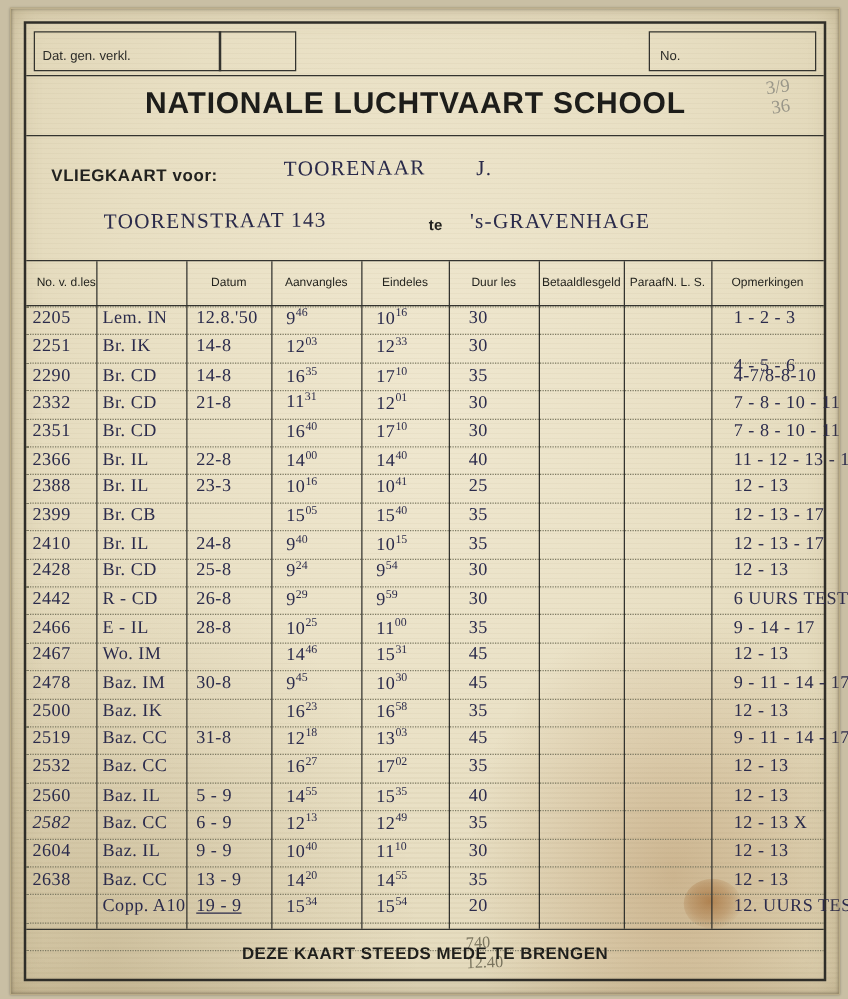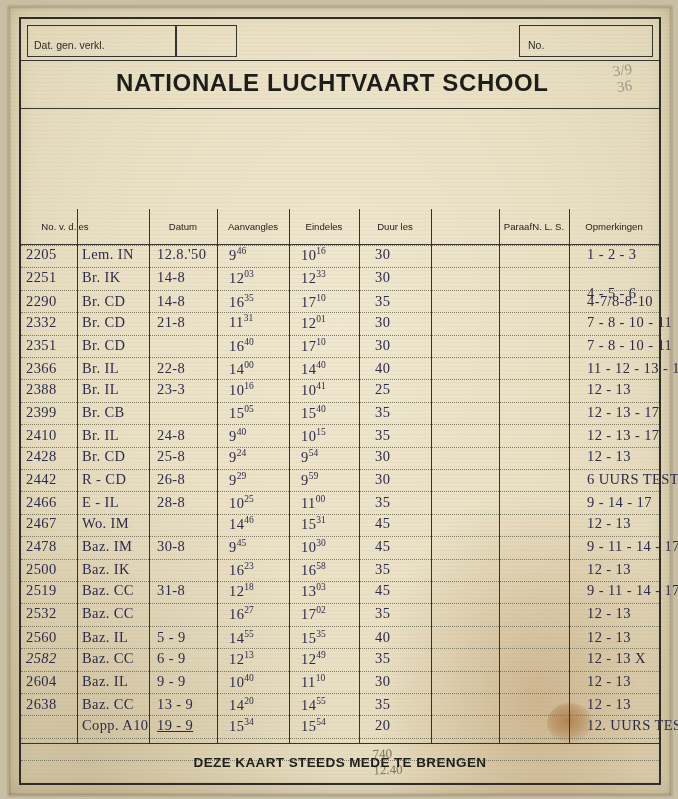--- a/index.html
+++ b/index.html
@@ -129,45 +129,59 @@
       </div>
       <div class="hline" style="bottom:0"></div>
     </div>
 
     <div id="titlebar">
       <div id="title">NATIONALE LUCHTVAART SCHOOL</div>
       <div id="scribble">3/9<br>36</div>
       <div class="hline" style="bottom:0"></div>
     </div>
 
+    <div id="addr">
+      <div id="vk_label">VLIEGKAART voor:</div>
+      <div id="vk_name" class="hw">TOORENAAR</div>
+      <div id="vk_init" class="hw">J.</div>
+      <div id="vk_street" class="hw">TOORENSTRAAT 143</div>
+      <div id="vk_te">te</div>
+      <div id="vk_city" class="hw">'s-GRAVENHAGE</div>
+      <div class="hline" style="bottom:0"></div>
+    </div>
 
     <div id="table">
 
       <div id="headrow">
         <div class="hline" style="bottom:0"></div>
-      <div class="hcell" style="left: 16px; width: 56px;">
+      <div class="hcell" style="left: 4px; width: 56px;">
             <span>No. v. d.</span>
             <br>
             <span>les</span>
           </div>
           <div class="hcell" style="left: 128px; width: 68px;">
             <span>Datum</span>
           </div>
           <div class="hcell" style="left: 196px; width: 72px;">
             <span>Aanvang</span>
             <br>
             <span>les</span>
           </div>
           <div class="hcell" style="left: 268px; width: 70px;">
             <span>Einde</span>
             <br>
             <span>les</span>
           </div>
           <div class="hcell" style="left: 338px; width: 72px;">
             <span>Duur les</span>
+          </div>
+          <div class="hcell" style="left: 410px; width: 68px;">
+            <span>Betaald</span>
+            <br>
+            <span>lesgeld</span>
           </div>
           <div class="hcell" style="left: 478px; width: 70px;">
             <span>Paraaf</span>
             <br>
             <span>N. L. S.</span>
           </div>
           <div class="hcell" style="left: 548px; width: 90px;">
             <span>Opmerkingen</span>
           </div>
         </div>

